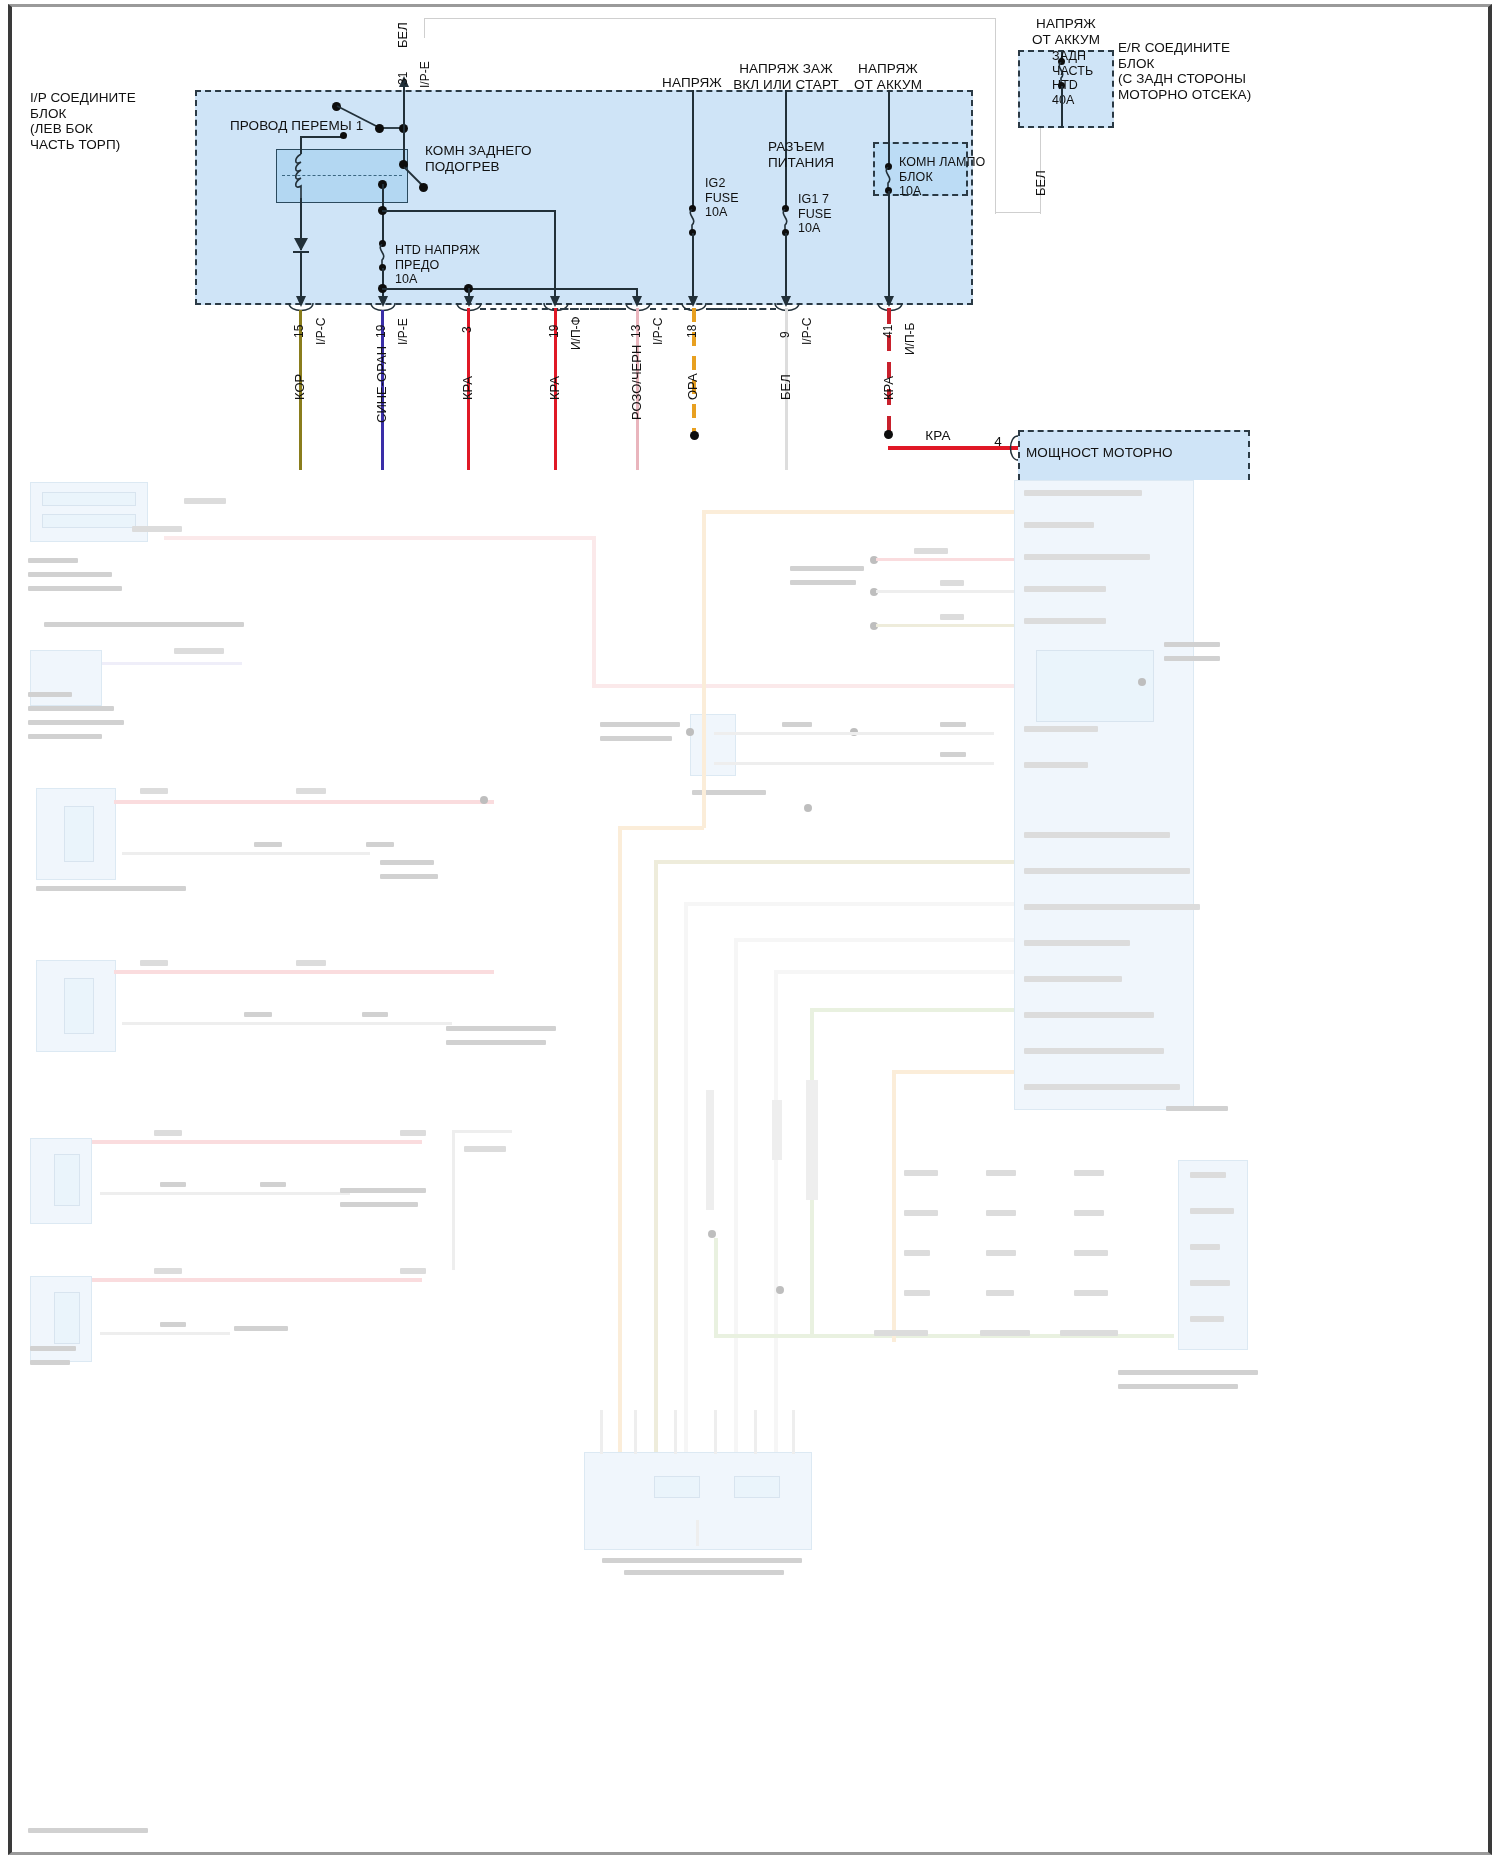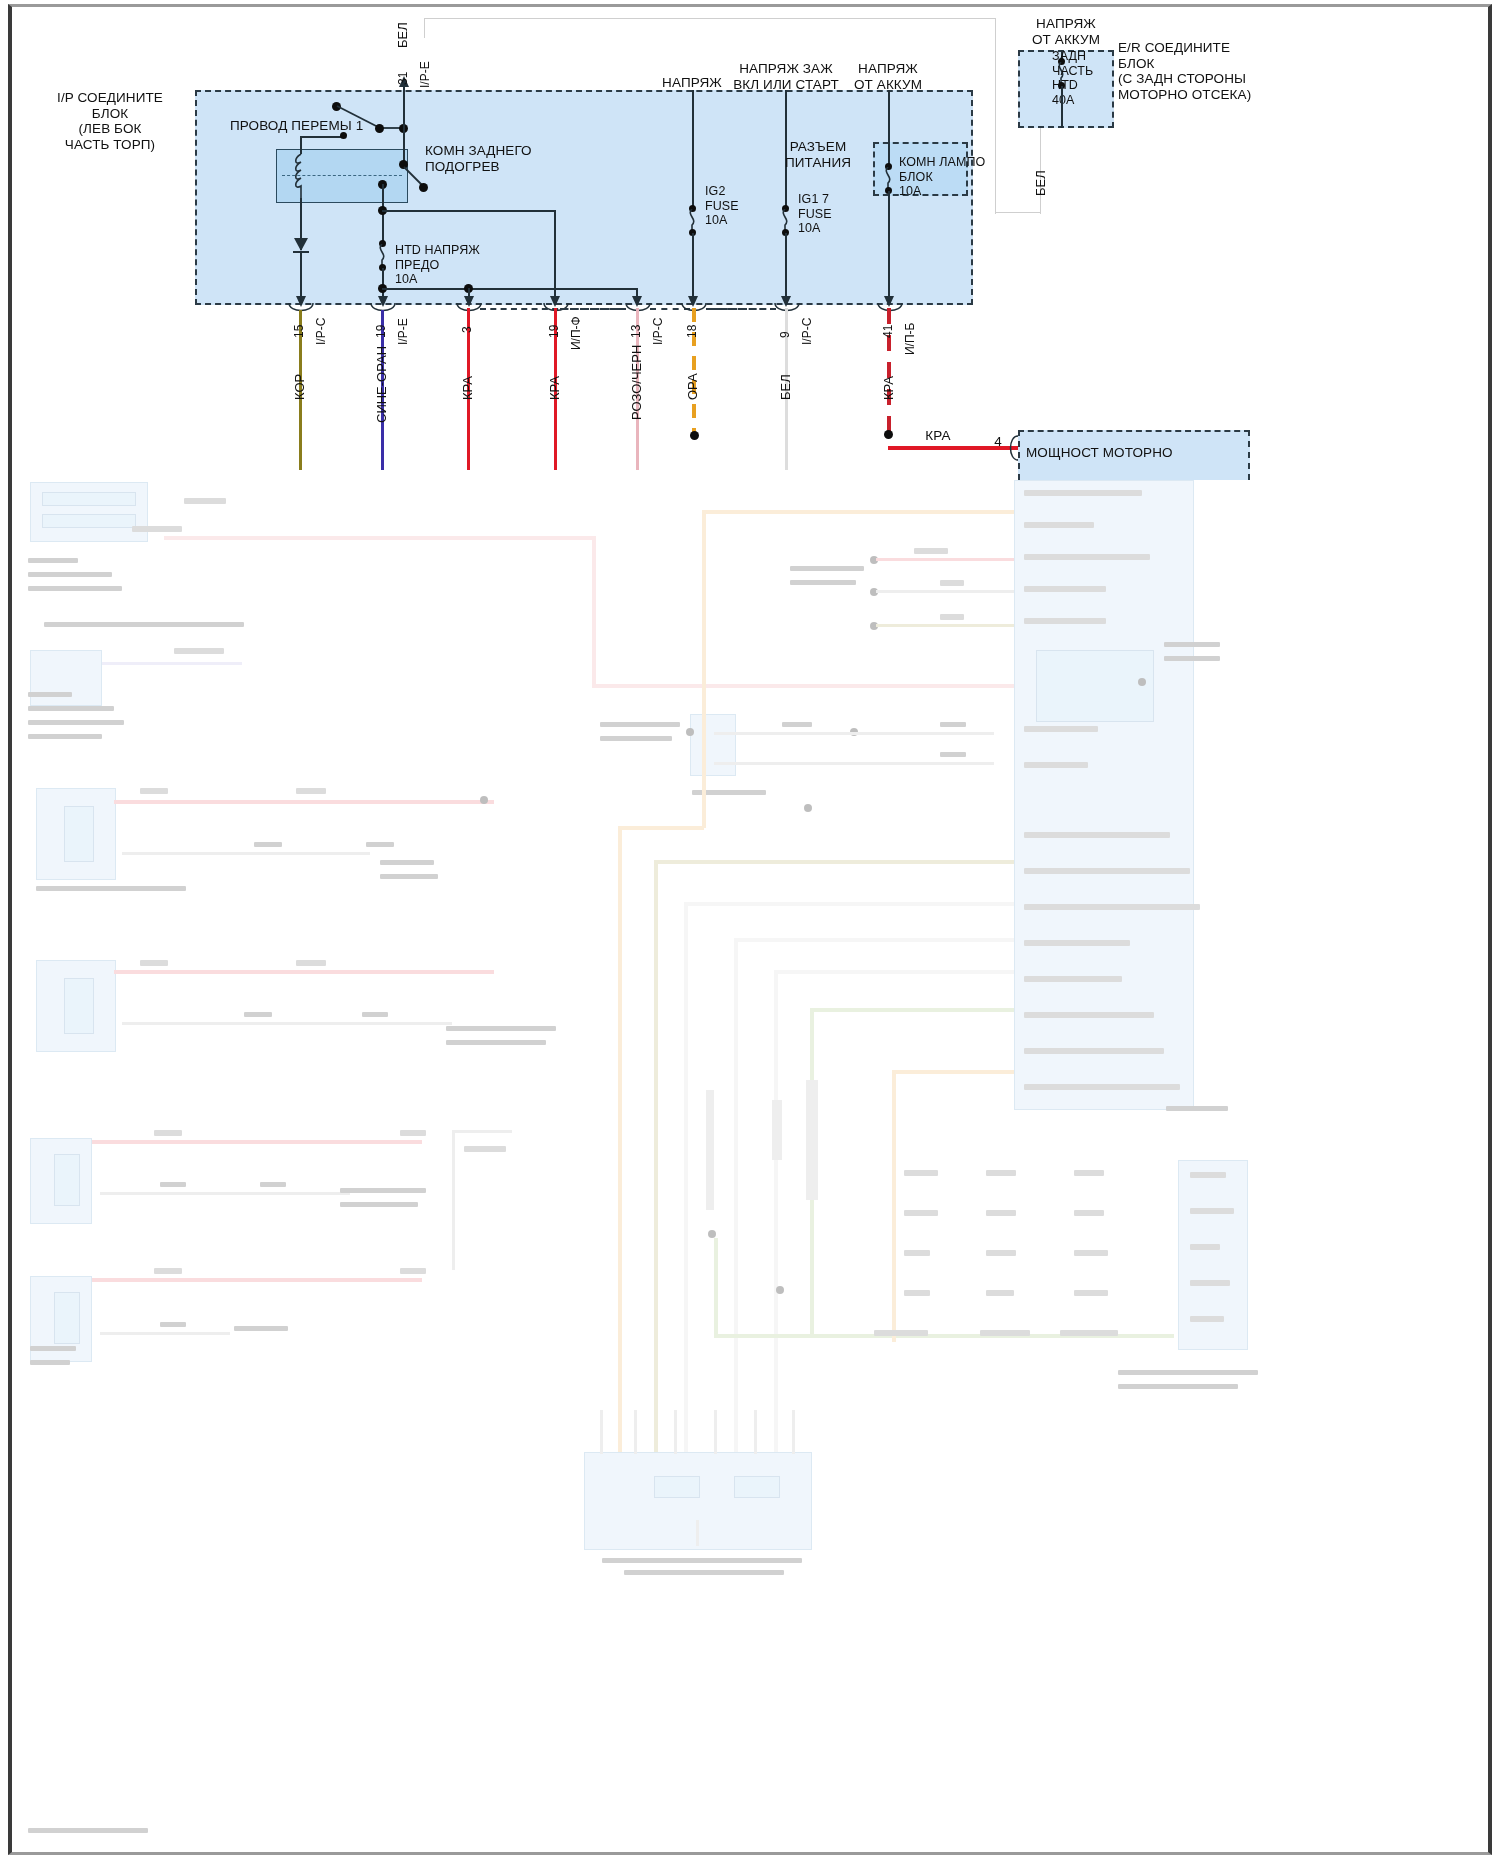--- a/index.html
+++ b/index.html
@@ -28,21 +28,21 @@
   }
   .lbl {
     position: absolute;
     font-size: 13.5px;
     line-height: 15.5px;
     color: #111;
     white-space: pre-line;
     letter-spacing: .1px;
   }
   .lbl.sm { font-size: 12.5px; line-height: 14.5px; }
-  .lbl.r  { text-align: center; }
+  .lbl.r  { text-align: left; }
   .lbl.c  { text-align: center; }
   .vlbl {
     position: absolute;
     font-size: 13px;
     color: #111;
     white-space: nowrap;
     transform-origin: 0 0;
     transform: rotate(-90deg);
   }
   .vlbl.sm { font-size: 12px; }
@@ -442,21 +442,21 @@
   <div class="w wv" style="left:636px; top:288px; height:10px;"></div>
   <div class="arrow-d" style="left:631.5px; top:296px;"></div>
   <div class="arrow-d" style="left:377.5px; top:296px;"></div>
 
   <div class="w wv" style="left:692px; top:90px; height:118px;"></div>
   <div class="node sm" style="left:689px; top:205px;"></div>
   <svg class="fuse" style="left:686px; top:209px;" width="14" height="24" viewBox="0 0 14 24">
     <path d="M6 0 C 0 6, 12 10, 6 16 L6 24" fill="none" stroke="#223039" stroke-width="1.6"></path>
   </svg>
   <div class="node sm" style="left:689px; top:229px;"></div>
-  <div class="lbl sm" style="left:705px; top:184px; width:80px;">IG2
+  <div class="lbl sm" style="left:705px; top:176px; width:80px;">IG2
 FUSE
 10А</div>
   <div class="w wv" style="left:692px; top:233px; height:65px;"></div>
   <div class="arrow-d" style="left:687.5px; top:296px;"></div>
 
   <div class="w wv" style="left:785px; top:90px; height:118px;"></div>
   <div class="node sm" style="left:782px; top:205px;"></div>
   <svg class="fuse" style="left:779px; top:209px;" width="14" height="24" viewBox="0 0 14 24">
     <path d="M6 0 C 0 6, 12 10, 6 16 L6 24" fill="none" stroke="#223039" stroke-width="1.6"></path>
   </svg>

